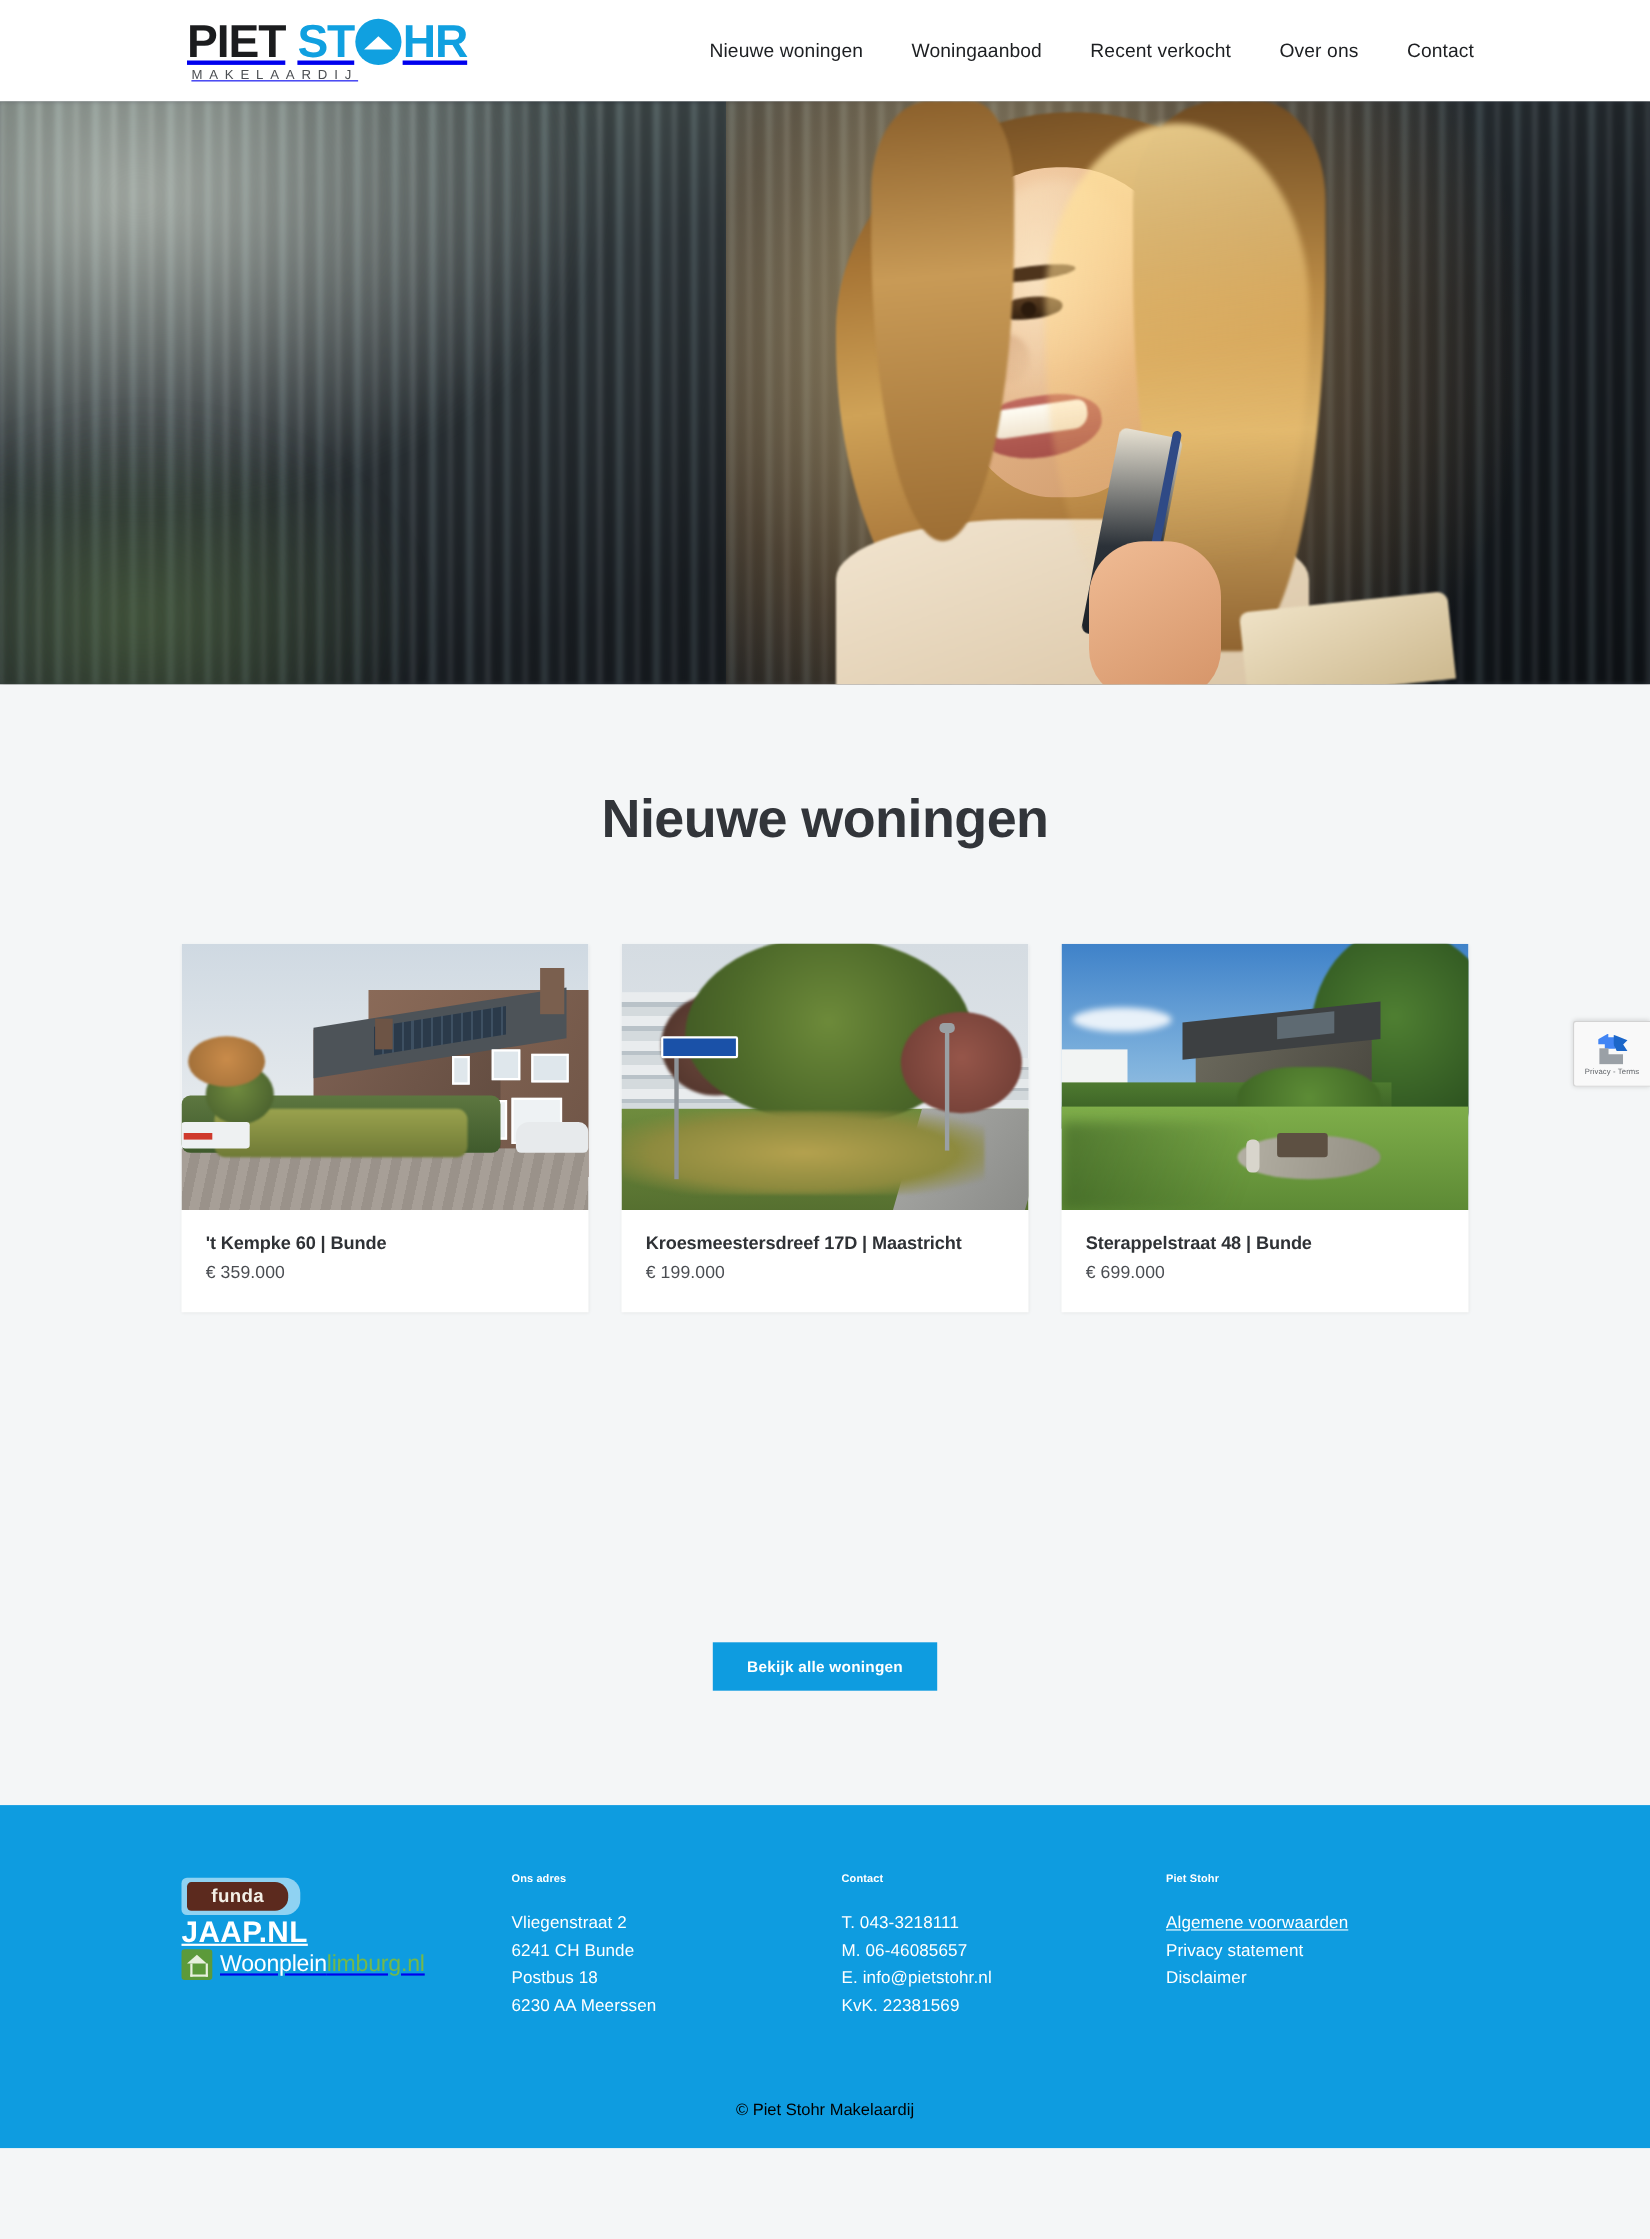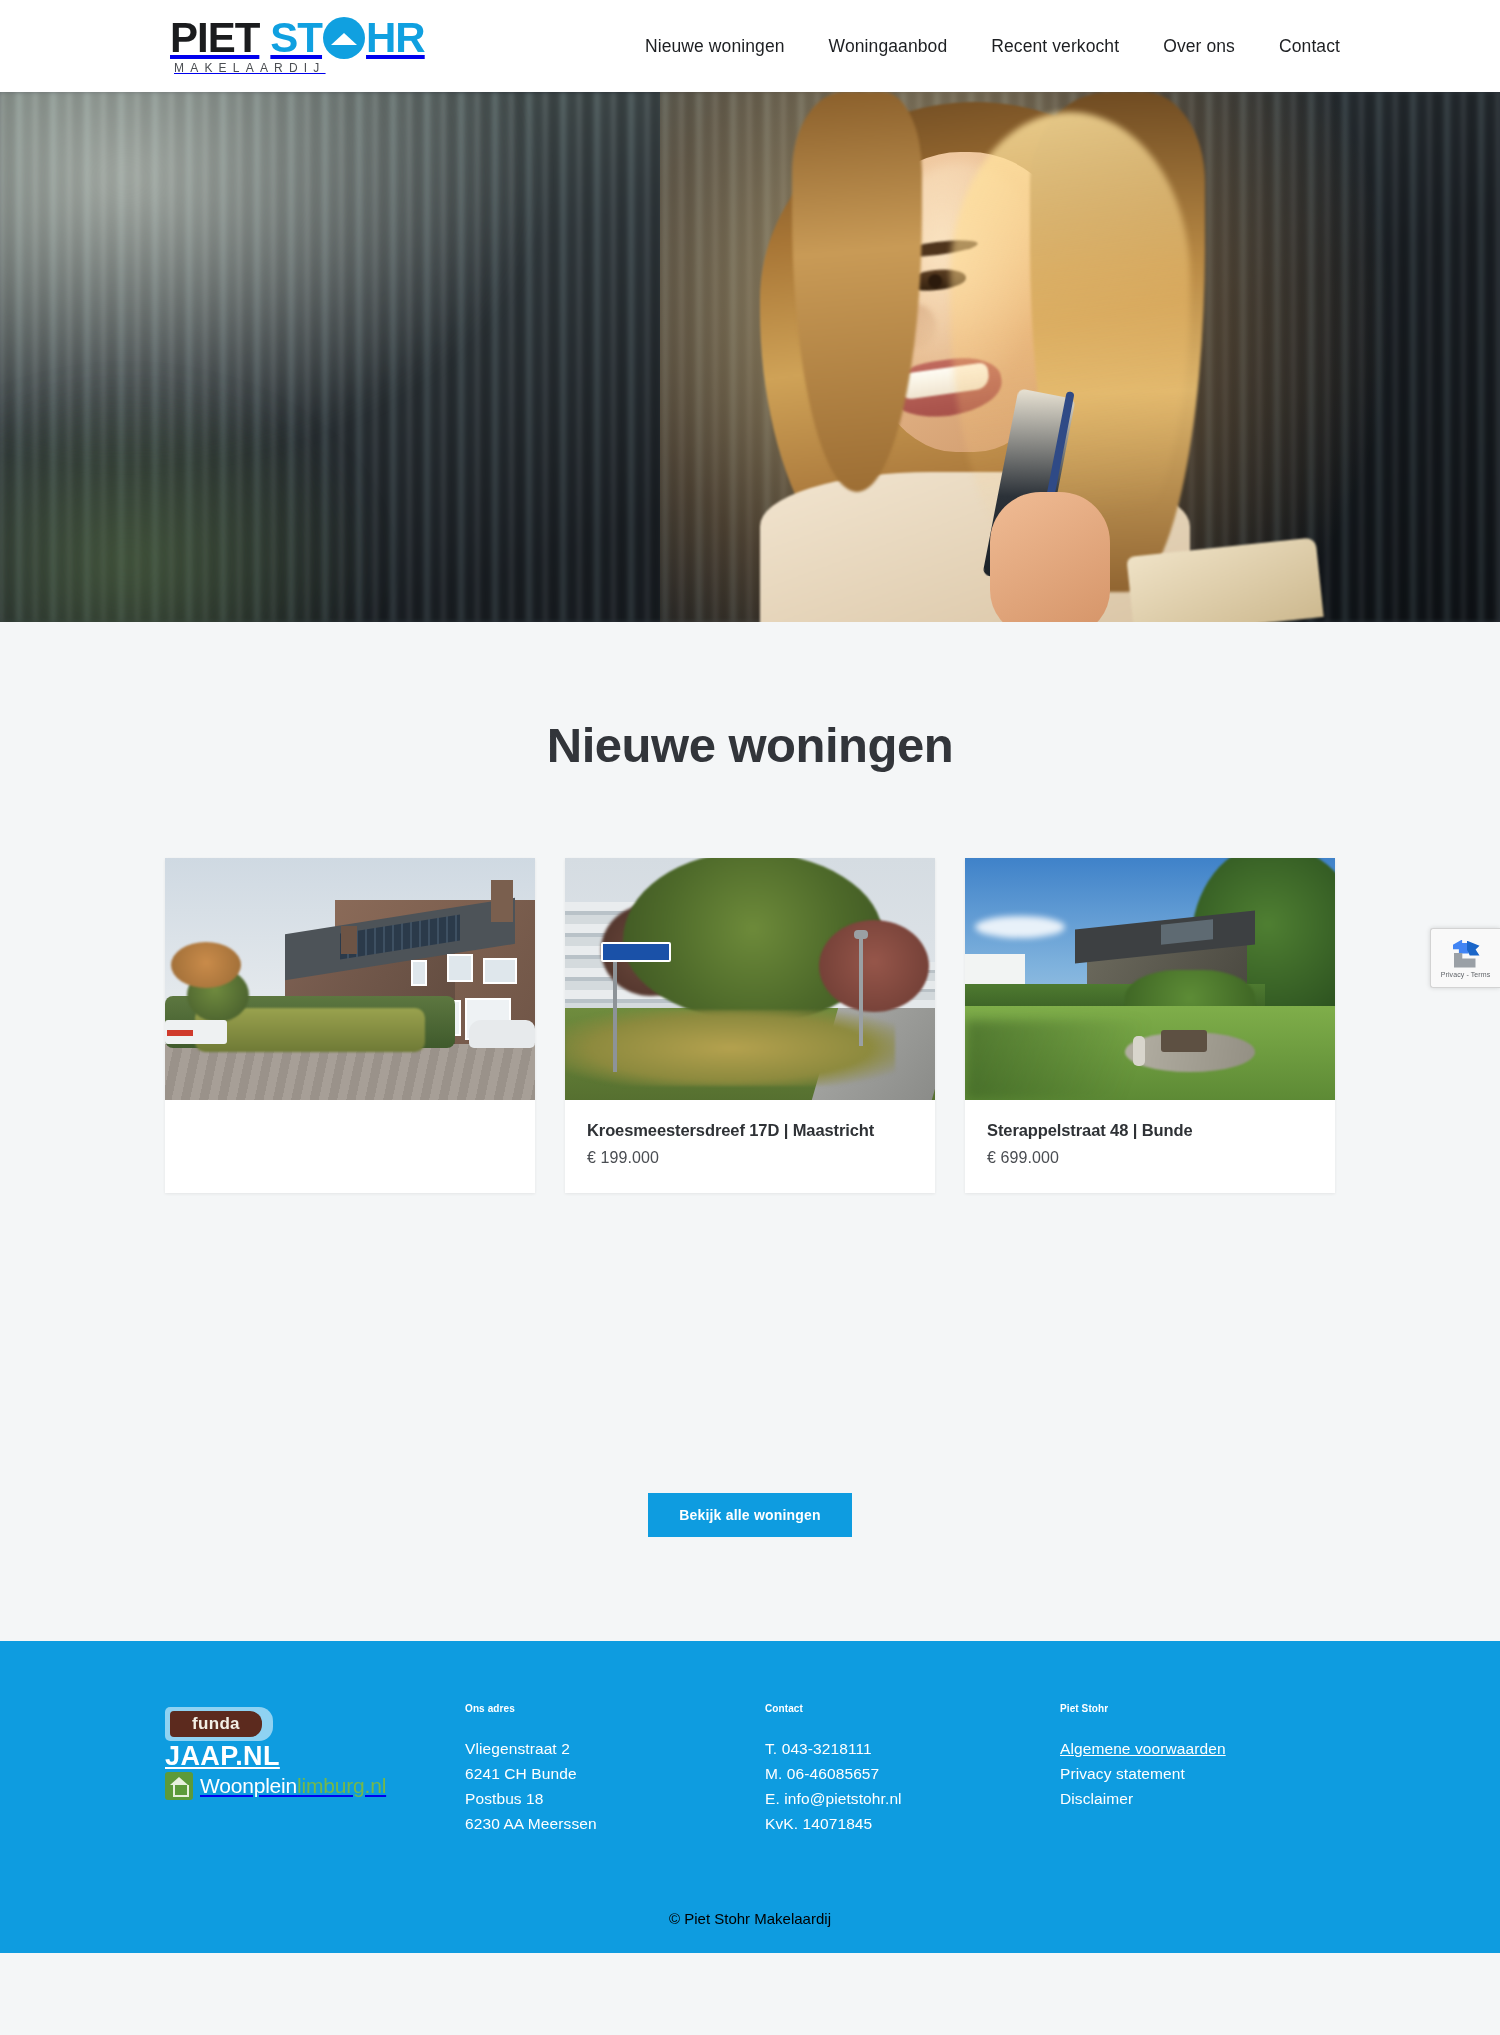--- a/index.html
+++ b/index.html
@@ -492,20 +492,24 @@
           <div class="ph1-door" style="right:74px;top:142px;width:22px;height:36px;"></div>
           <div class="ph1-door" style="right:24px;top:140px;width:46px;height:42px;"></div>
           <div class="ph1-road"></div>
           <div class="ph1-hedge"></div>
           <div class="ph1-grass"></div>
           <div class="ph1-tree"></div>
           <div class="ph1-tree2"></div>
           <div class="ph1-van"></div>
           <div class="ph1-car"></div>
         </div>
+        <div class="card-body">
+          <div class="card-title">'t Kempke 60 | Bunde</div>
+          <div class="card-price">€ 359.000</div>
+        </div>
       </article>
 
       <article class="card">
         <div class="card-photo">
           <div class="ph2-sky"></div>
           <div class="ph2-flat"></div>
           <div class="ph2-flat2"></div>
           <div class="ph2-grass"></div>
           <div class="ph2-path"></div>
           <div class="ph2-trunk"></div>
@@ -575,21 +579,21 @@
         <p>6241 CH Bunde</p>
         <p>Postbus 18</p>
         <p>6230 AA Meerssen</p>
       </div>
 
       <div class="f-col">
         <h4>Contact</h4>
         <p>T. 043-3218111</p>
         <p>M. 06-46085657</p>
         <p>E. info@pietstohr.nl</p>
-        <p>KvK. 14071845</p>
+        <p>KvK. 22381569</p>
       </div>
 
       <div class="f-col">
         <h4>Piet Stohr</h4>
         <a class="ul" href="#">Algemene voorwaarden</a>
         <a href="#">Privacy statement</a>
         <a href="#">Disclaimer</a>
       </div>
 
     </div>

